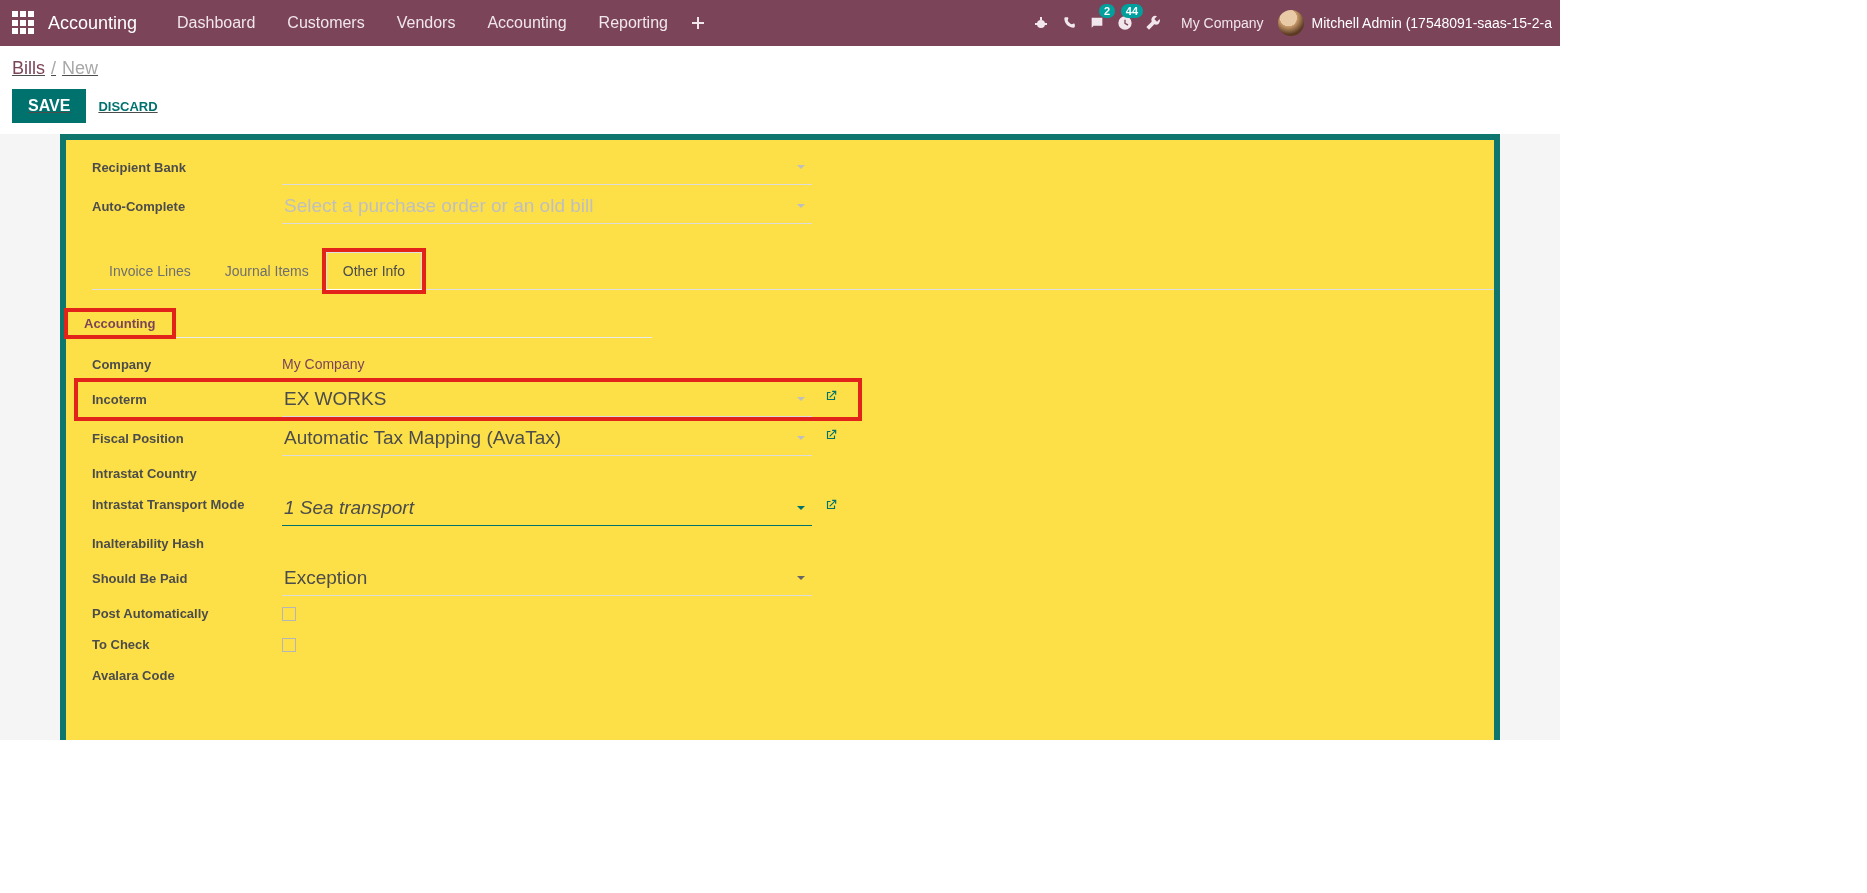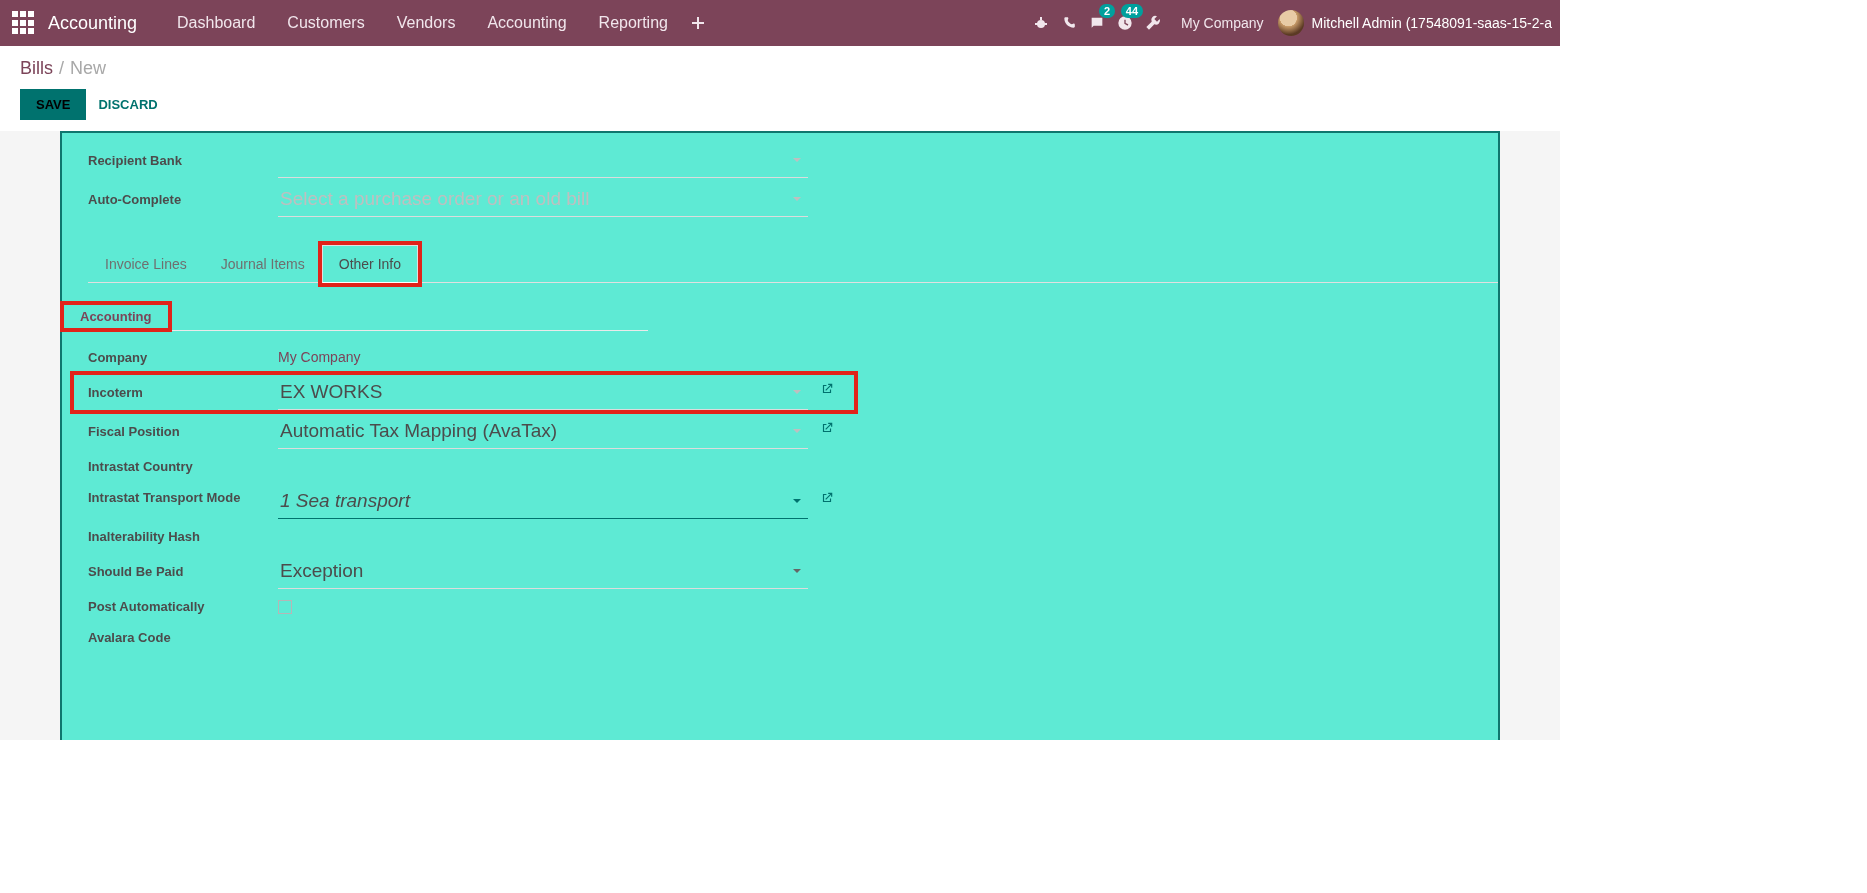--- a/index.html
+++ b/index.html
@@ -13,32 +13,32 @@
   .nav-item { font-size: 16px; padding: 0 16px; line-height: 46px; cursor: pointer; color: #f1e6ec; }
   .nav-spacer { flex: 1; }
   .nav-icon { width: 28px; height: 46px; display: flex; align-items: center; justify-content: center; cursor: pointer; position: relative; }
   .nav-icon svg { fill: #f1e6ec; }
   .badge { position: absolute; top: 4px; right: -4px; background: #00A09D; color: #fff; font-size: 11px; border-radius: 10px; padding: 1px 5px; font-weight: 700; }
   .company-name { padding: 0 14px; color: #f1e6ec; }
   .avatar { width: 26px; height: 26px; border-radius: 50%; background: radial-gradient(circle at 40% 30%, #e8cba6 35%, #c99c6a 36%, #5b3a24 70%); margin-right: 8px; }
   .username { color: #fff; }
 
   
-  .control { padding: 12px 20px 10px; border-bottom: 1px solid transparent; }
+  .control { padding: 12px 12px 10px; border-bottom: 1px solid transparent; text-decoration: underline; }
   .breadcrumb { display: flex; align-items: baseline; gap: 6px; font-size: 18px; margin-bottom: 10px; }
   .bc-link { color: #7C4459; cursor: pointer; }
   .bc-sep { color: #a8a8a8; }
   .bc-current { color: #a8a8a8; }
   .btn-row { display: flex; gap: 12px; align-items: center; }
-  .btn-primary { background: #00726e; color: #000000; border: none; padding: 8px 16px; font-weight: 600; font-size: 13px; cursor: pointer; }
+  .btn-primary { background: #00726e; color: #ffffff; border: none; padding: 8px 16px; font-weight: 600; font-size: 16px; cursor: pointer; }
   .btn-link { color: #00726e; font-weight: 600; font-size: 13px; cursor: pointer; text-align: center; }
 
   
   .sheet-wrap { background: #f5f5f5; padding-top: 0; height: calc(100% - 106px); overflow: hidden; }
-  .sheet { background: #5eead4; margin: 0 60px; border: 2px solid #0f766e; height: 100%; padding: 10px 0 30px; }
+  .sheet { background: #fde047; margin: 0 60px; border: 6px solid #0f766e; height: 100%; padding: 10px 0 30px; }
   .form-body { max-width: 720px; margin-left: 26px; }
 
   .field-row { display: flex; align-items: center; margin-bottom: 4px; }
   .field-label { width: 190px; color: #4c4c4c; font-weight: 600; font-size: 13px; padding: 6px 0; }
   .field-widget { flex: 1; position: relative; }
   .underline-input { border: none; border-bottom: 1px solid #dcdcdc; width: 100%; padding: 6px 24px 6px 2px; font-size: 19px; background: transparent; outline: none; color: #4c4c4c; }
   .underline-input.teal { border-bottom-color: #00726e; font-style: italic; }
   .underline-input::placeholder { color: #bfbfbf; }
   .link-val { color: #7C4459; padding: 6px 0; display: inline-block; }
 
@@ -243,20 +243,26 @@
         </div>
       </div>
 
       <div class="field-row">
         <div class="field-label">Post Automatically</div>
         <div class="field-widget">
           <div class="checkbox"></div>
         </div>
       </div>
 
+      <div class="field-row">
+        <div class="field-label">To Check</div>
+        <div class="field-widget">
+          <div class="checkbox"></div>
+        </div>
+      </div>
 
       <div class="field-row">
         <div class="field-label">Avalara Code</div>
         <div class="field-widget"></div>
       </div>
     </div>
 
   </div>
 </div>
 

